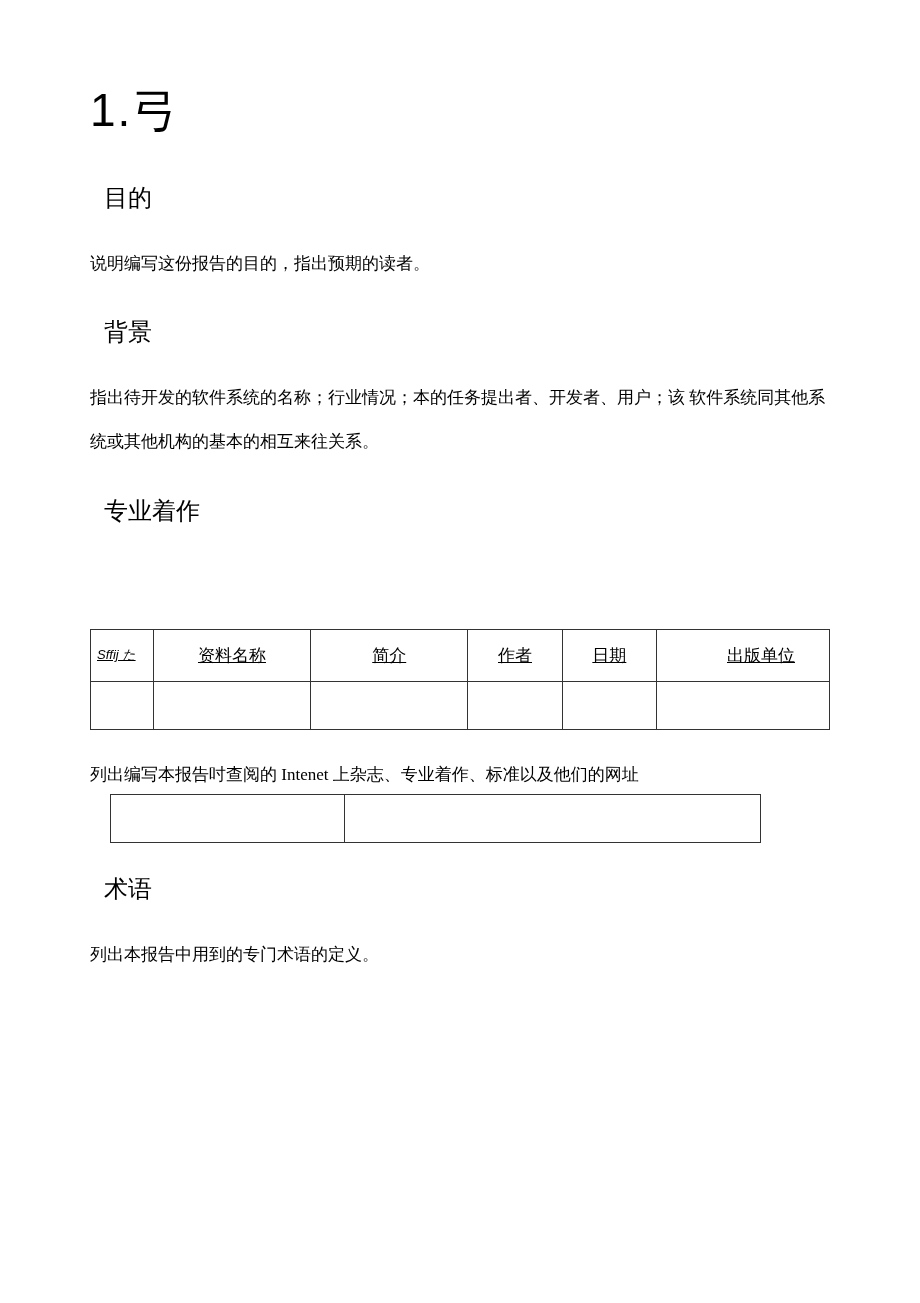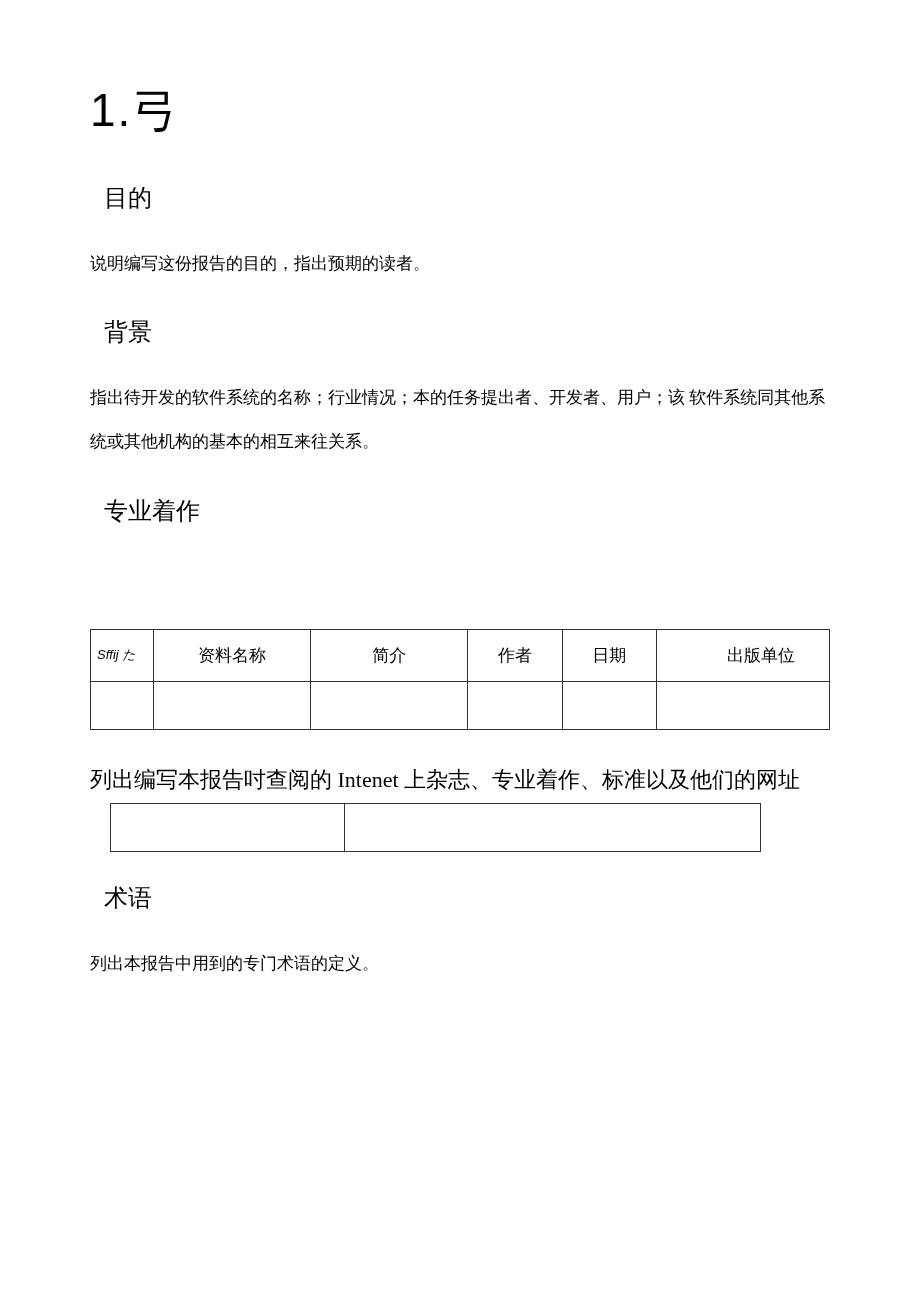--- a/index.html
+++ b/index.html
@@ -30,20 +30,21 @@
       padding-left: 14px;
     }
     .paragraph {
       font-size: 17px;
       line-height: 2.6;
       margin-bottom: 30px;
     }
     table {
       border-collapse: collapse;
       margin-bottom: 30px;
+      text-decoration: underline;
     }
     table.table1 {
       width: 100%;
       margin-top: 8px;
     }
     table.table2 {
       width: 88%;
       margin-left: 20px;
       margin-top: 0;
     }
@@ -59,21 +60,21 @@
     .table1 .col2 { width: 20%; }
     .table1 .col3 { width: 20%; }
     .table1 .col4 { width: 12%; }
     .table1 .col5 { width: 12%; }
     .table1 .col6 { width: 22%; padding-left: 44px; }
     .table1 .row2 td { height: 48px; }
     .table2 .col1 { width: 36%; }
     .table2 .col2 { width: 64%; }
     .table2 .row2 td { height: 48px; }
     .paragraph-table-lead {
-      font-size: 22px;
+      font-size: 17px;
       line-height: 1.8;
       margin-bottom: 4px;
       margin-top: 20px;
     }
   </style>
 </head>
 <body>
 
 <h1 class="heading-1">
   <span>1.弓</span>

